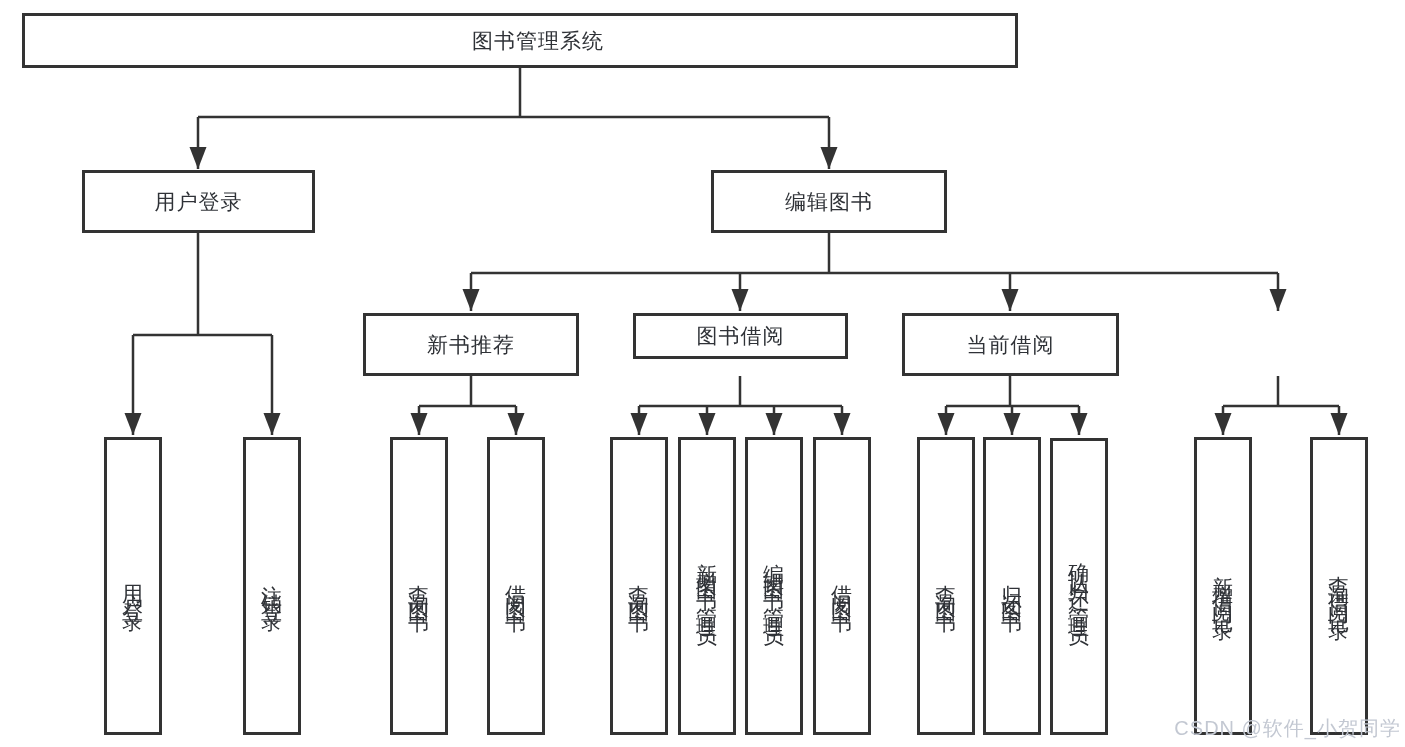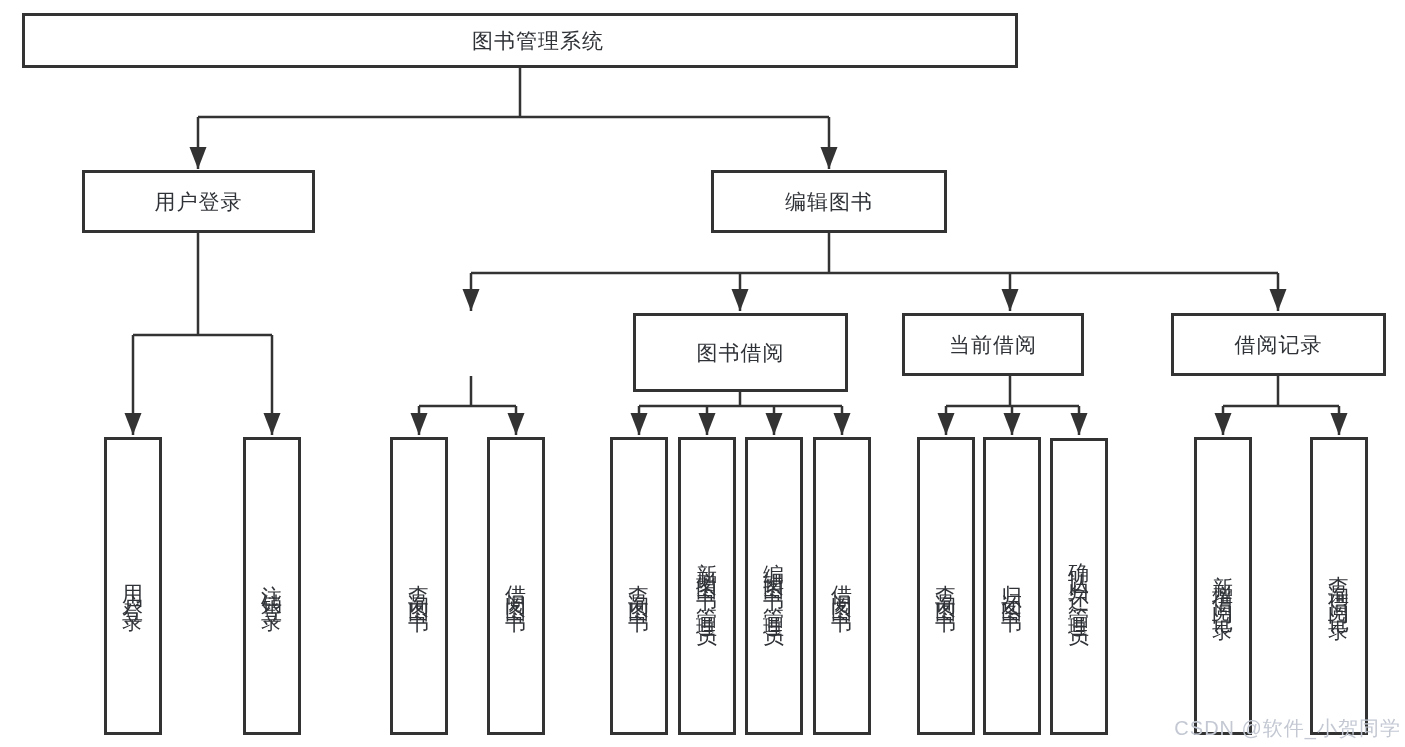--- a/index.html
+++ b/index.html
@@ -83,23 +83,23 @@
 
     <line x1="1223" y1="406" x2="1223" y2="435" stroke="#333333" stroke-width="2.5" marker-end="url(#arrow)"></line>
     <line x1="1339" y1="406" x2="1339" y2="435" stroke="#333333" stroke-width="2.5" marker-end="url(#arrow)"></line>
   </svg>
 
   <div class="node h-node" style="left:22px;top:13px;width:996px;height:55px;padding-left:36px;">图书管理系统</div>
 
   <div class="node h-node" style="left:82px;top:170px;width:233px;height:63px;">用户登录</div>
   <div class="node h-node" style="left:711px;top:170px;width:236px;height:63px;">编辑图书</div>
 
-  <div class="node h-node" style="left:633px;top:313px;width:215px;height:79px;">图书借阅</div>
-  <div class="node h-node" style="left:902px;top:313px;width:182px;height:63px;">当前借阅</div>
-  <div class="node h-node" style="left:1171px;top:313px;width:215px;height:63px;">借阅记录</div>
+  <div class="node h-node" style="left:363px;top:313px;width:216px;height:63px;">新书推荐</div>
+  <div class="node h-node" style="left:633px;top:313px;width:215px;height:46px;">图书借阅</div>
+  <div class="node h-node" style="left:902px;top:313px;width:217px;height:63px;">当前借阅</div>
 
   <div class="node v-node" style="left:104px;top:437px;width:58px;height:298px;">用户登录</div>
   <div class="node v-node" style="left:243px;top:437px;width:58px;height:298px;">注销登录</div>
 
   <div class="node v-node" style="left:390px;top:437px;width:58px;height:298px;">查询图书</div>
   <div class="node v-node" style="left:487px;top:437px;width:58px;height:298px;">借阅图书</div>
 
   <div class="node v-node" style="left:610px;top:437px;width:58px;height:298px;">查询图书</div>
   <div class="node v-node" style="left:678px;top:437px;width:58px;height:298px;">新增图书（管理员）</div>
   <div class="node v-node" style="left:745px;top:437px;width:58px;height:298px;">编辑图书（管理员）</div>

